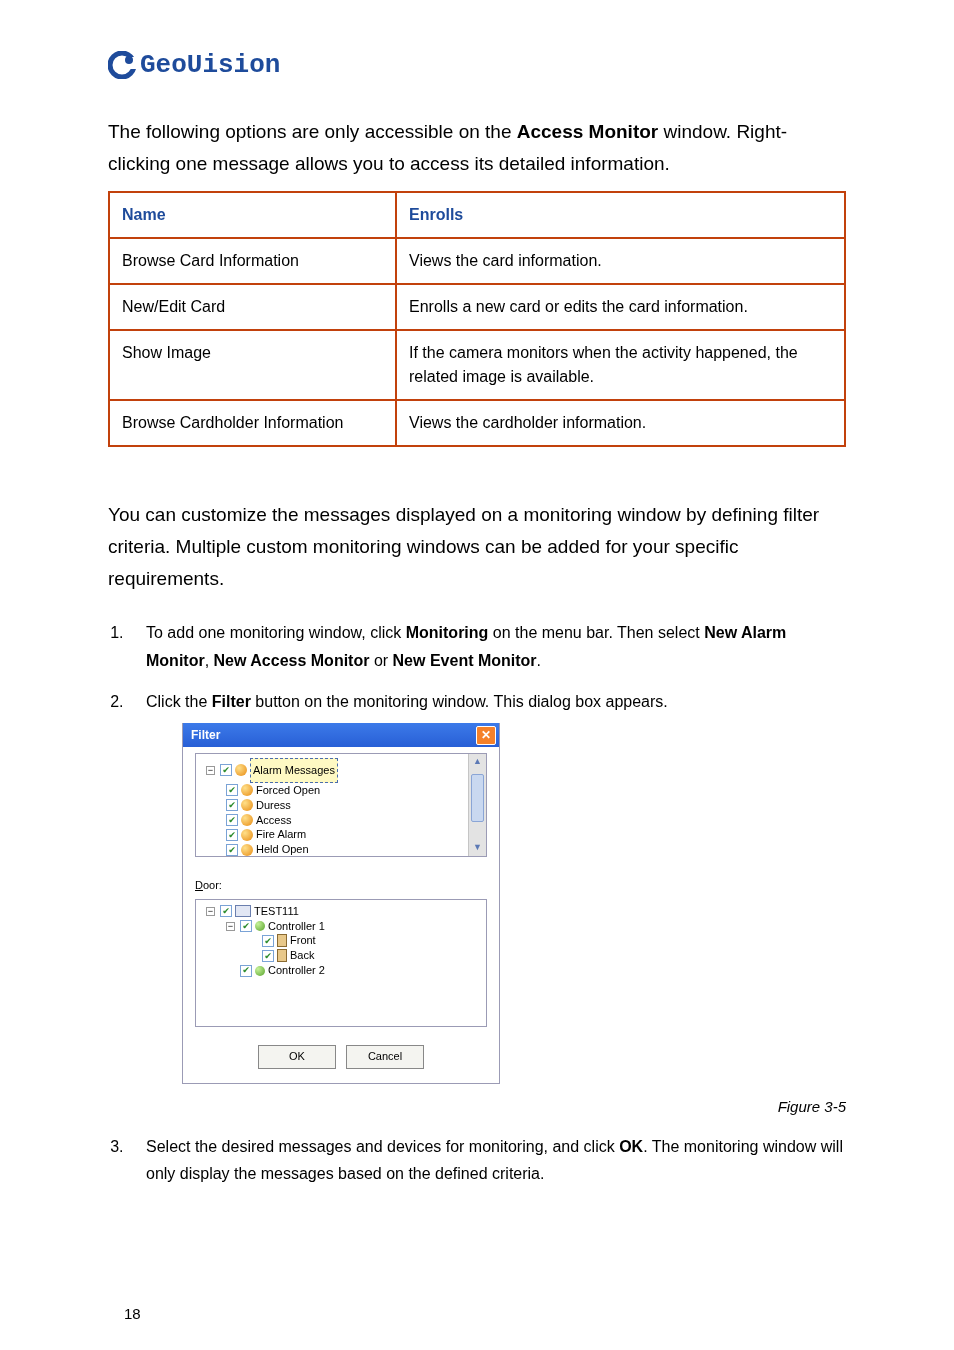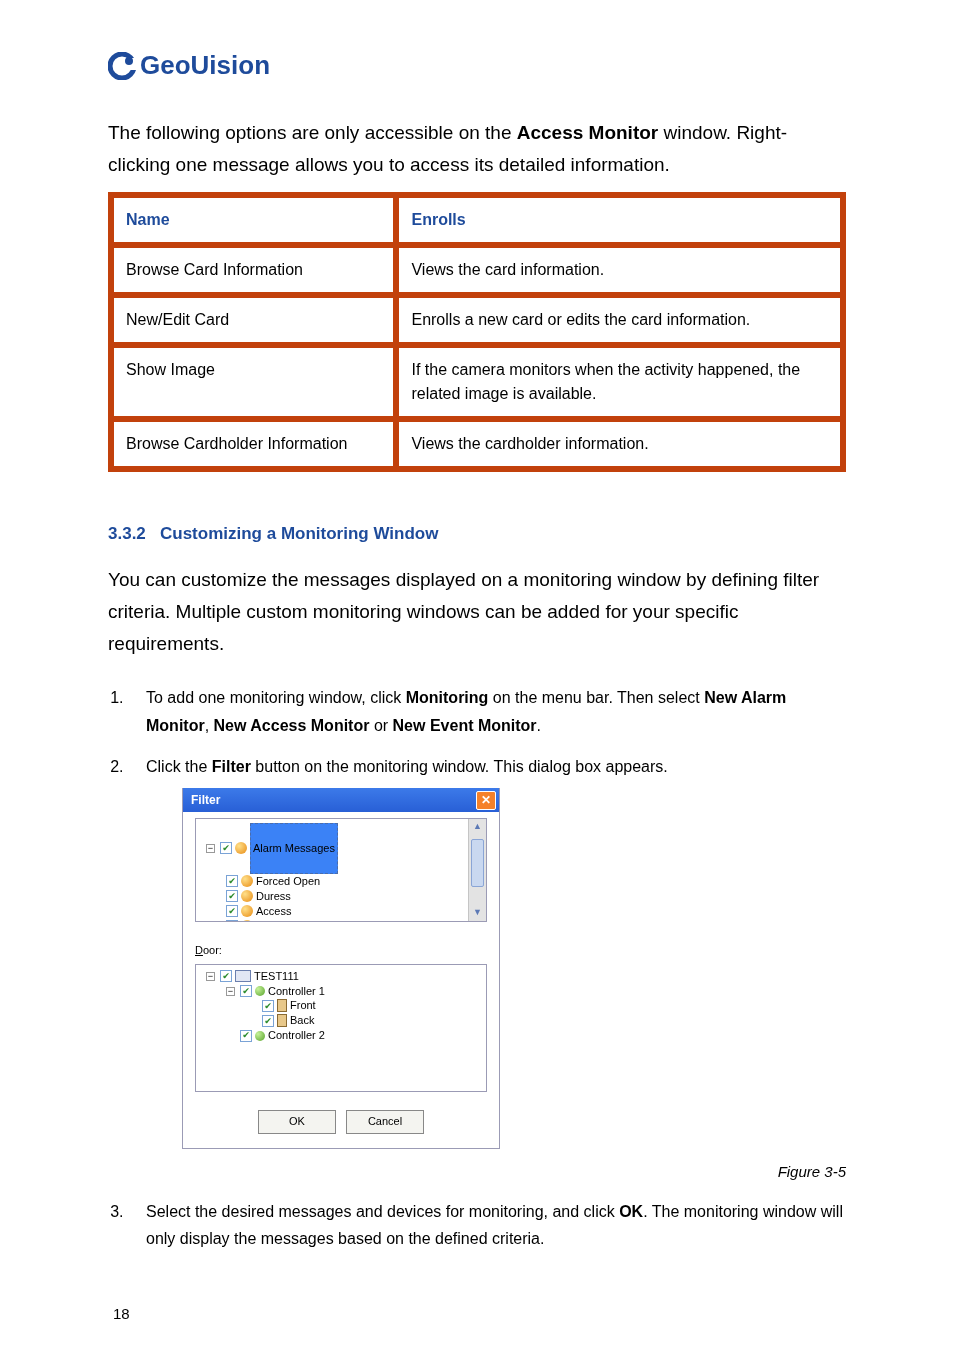--- a/index.html
+++ b/index.html
@@ -10,21 +10,21 @@
     color: #000;
   }
   .page {
     width: 954px;
     min-height: 1350px;
     padding: 50px 108px 32px 108px;
     box-sizing: border-box;
     position: relative;
   }
   .logo {
-    font-family: Liberation Sans, sans-serif;
+    font-family: Liberation Mono, monospace;
     font-weight: bold;
     color: #1e4b9b;
     font-size: 26px;
     display: flex;
     align-items: center;
     gap: 4px;
     margin-bottom: 36px;
   }
   .logo-mark {
     width: 28px;
@@ -37,21 +37,21 @@
     margin: 8px 0 10px 0;
   }
   .bold { font-weight: bold; }
   table.opts {
     width: 100%;
     border-collapse: collapse;
     margin-top: 8px;
     margin-bottom: 52px;
   }
   table.opts th, table.opts td {
-    border: 6px solid #c2410c;
+    border: 2px solid #c2410c;
     padding: 10px 12px;
     text-align: left;
     vertical-align: top;
     font-size: 16px;
     line-height: 1.5;
   }
   table.opts th {
     background: #fff;
     color: #1e4b9b;
     font-weight: bold;
@@ -202,23 +202,23 @@
     border-radius: 50%;
     display: inline-block;
   }
   .ico-door {
     width: 8px; height: 11px;
     background: #e8c88a;
     border: 1px solid #8a6a32;
     display: inline-block;
   }
   .selected-label {
-    background: #3b82f6;
+    background: #fef9c3;
     border: 1px dashed #4a6dac;
-    padding: 17px 2px;
+    padding: 4px 2px;
   }
   .btn-row {
     display: flex;
     justify-content: center;
     gap: 10px;
     margin-top: 18px;
   }
   .win-btn {
     width: 76px;
     height: 22px;
@@ -232,21 +232,21 @@
   }
   .fig-caption {
     font-style: italic;
     font-size: 15px;
     text-align: right;
     margin: 10px 0 12px 172px;
   }
   .page-number {
     position: absolute;
     bottom: 28px;
-    left: 113px;
+    left: 124px;
     font-size: 15px;
   }
   .indent1 { padding-left: 20px; }
   .indent3 { padding-left: 56px; }
 </style>
 </head>
 <body>
 
 <div class="page">
 
@@ -285,23 +285,20 @@
         <td>Show Image</td>
         <td>If the camera monitors when the activity happened, the related image is available.</td>
       </tr>
       <tr>
         <td>Browse Cardholder Information</td>
         <td>Views the cardholder information.</td>
       </tr>
     </tbody>
   </table>
 
-  <div class="section-heading">
-    <span>3.3.2</span>&nbsp;&nbsp;&nbsp;<span>Customizing a Monitoring Window</span>
-  </div>
 
   <p class="ptext">You can customize the messages displayed on a monitoring window by defining filter criteria. Multiple custom monitoring windows can be added for your specific requirements.</p>
 
   <ol class="steps">
     <li>
       <span>To add one monitoring window, click </span><span class="bold">Monitoring</span><span> on the menu bar. Then select </span><span class="bold">New Alarm Monitor</span><span>, </span><span class="bold">New Access Monitor</span><span> or </span><span class="bold">New Event Monitor</span><span>.</span>
     </li>
     <li>
       <span>Click the </span><span class="bold">Filter</span><span> button on the monitoring window. This dialog box appears.</span>
 

